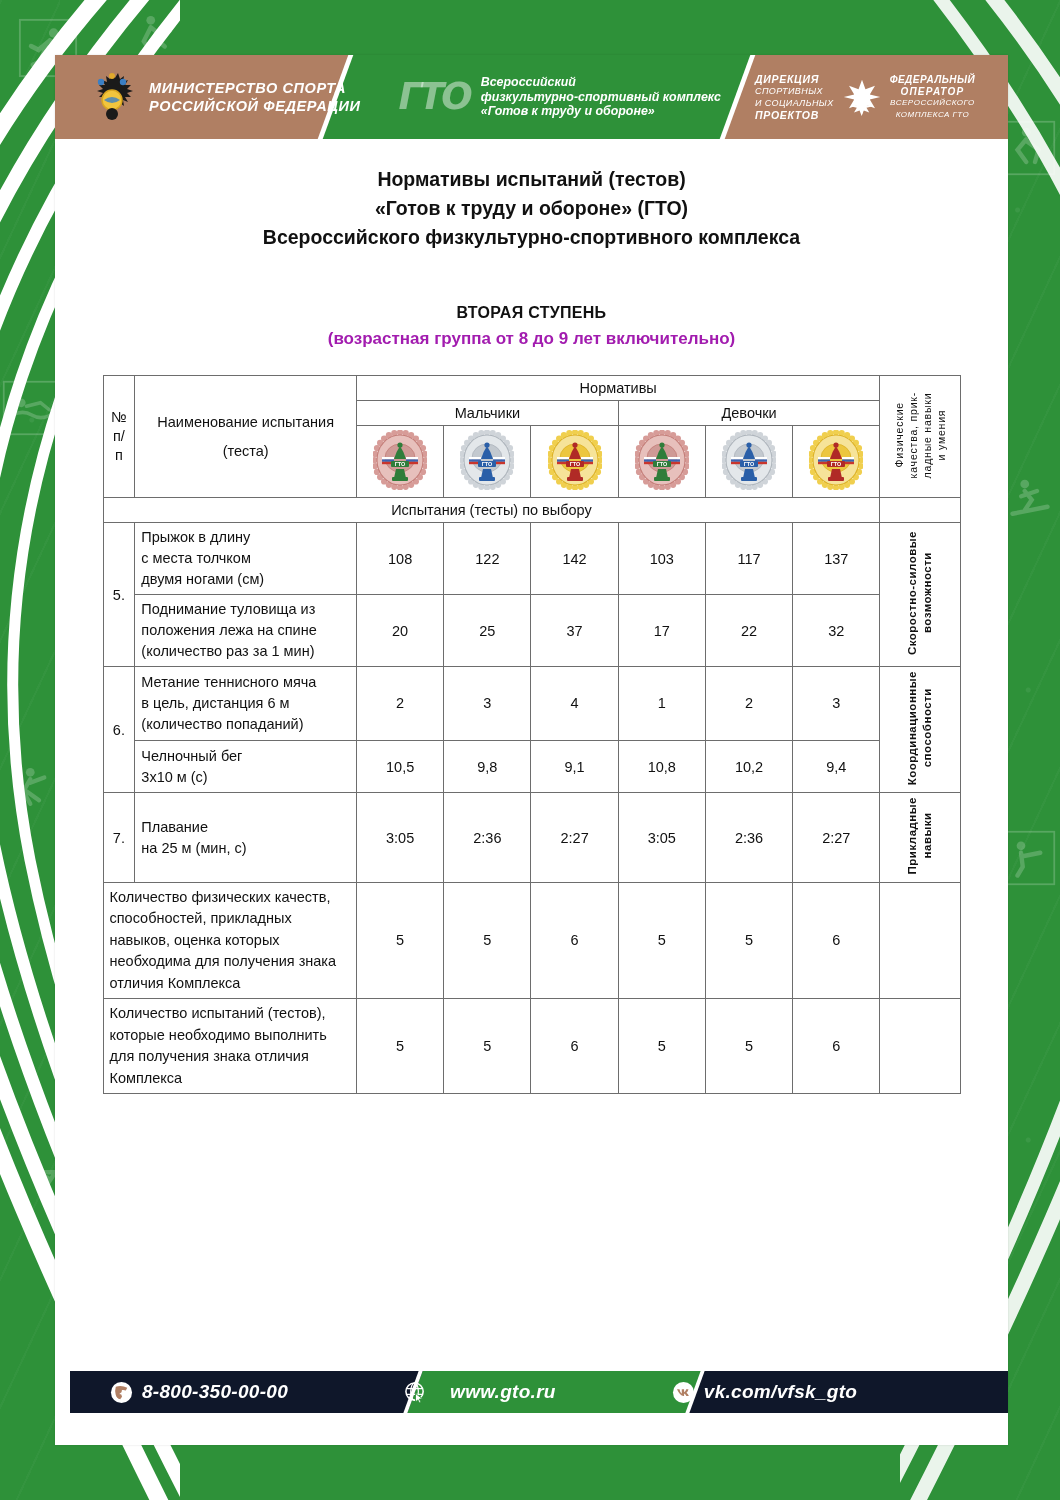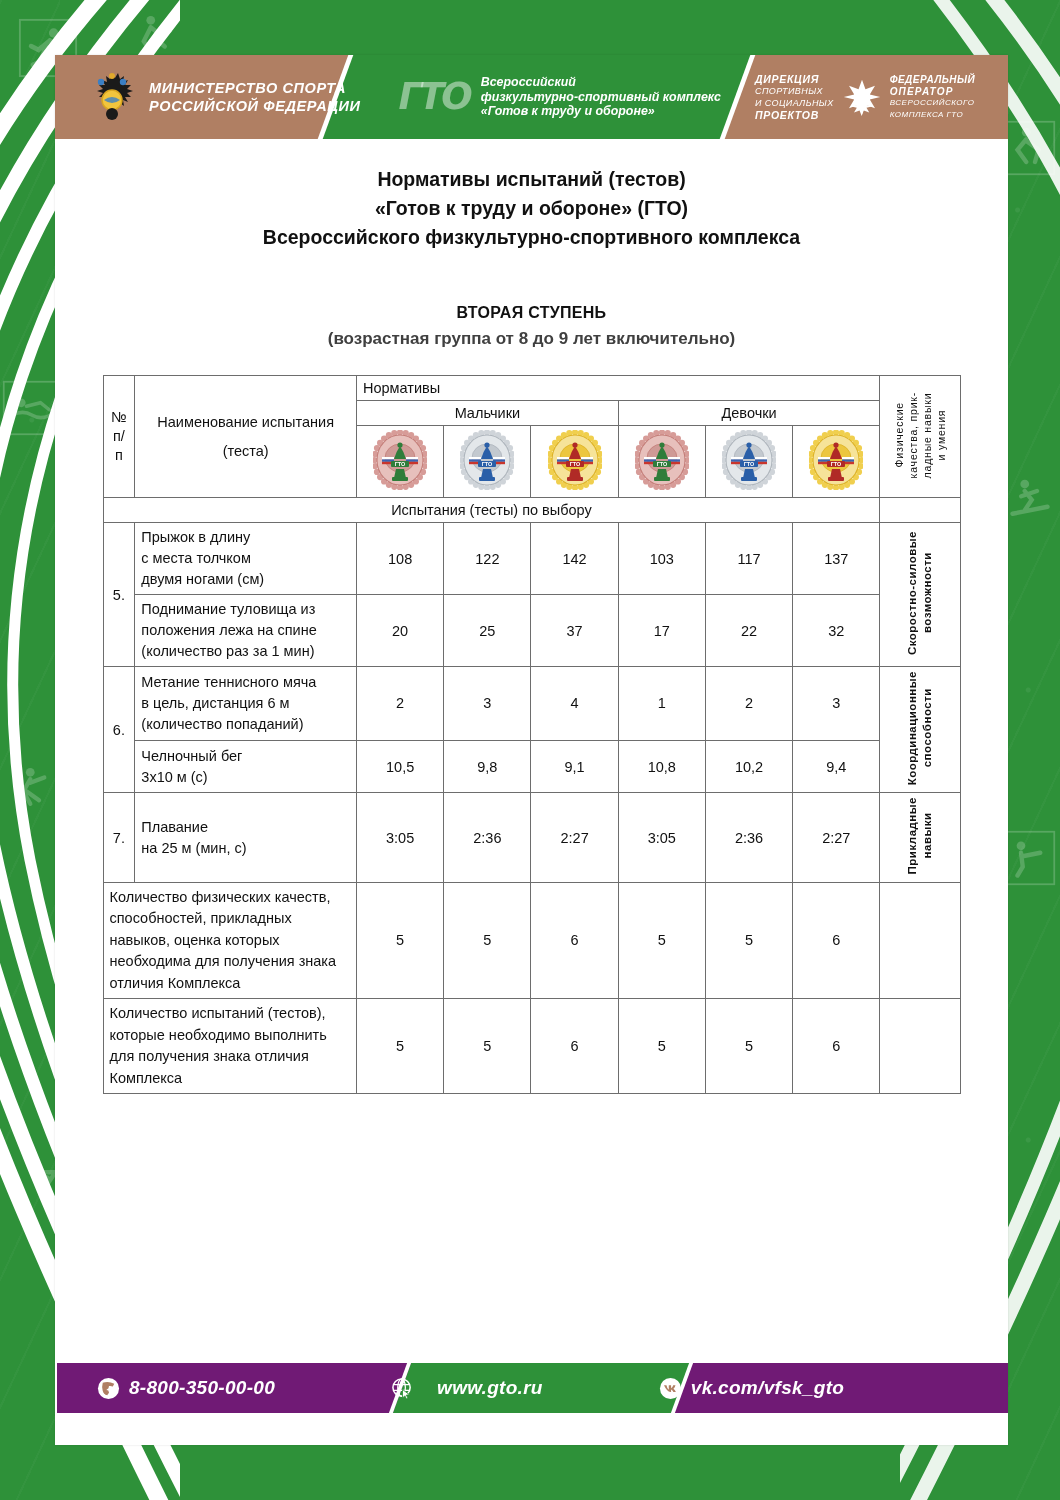--- a/index.html
+++ b/index.html
@@ -79,50 +79,50 @@
   .min-text { color:#fff; font-weight:bold; font-size:14.5px; line-height:18px; letter-spacing:.6px; }
 
   .gto-block { margin-left:38px; gap:11px; }
   .gto-logo { font-weight:bold; font-size:37px; color:rgba(255,255,255,.45); letter-spacing:-3px;
               font-family:"DejaVu Sans", sans-serif; line-height:36px; }
   .gto-text { color:#fff; font-weight:bold; font-size:12.4px; line-height:14.6px; }
 
   .op-block { margin-left:34px; gap:2px; }
   .dir-text { color:#fff; font-size:9px; line-height:12px; text-align:left; letter-spacing:.4px; }
   .dir-text .b { font-weight:bold; font-size:10.5px; letter-spacing:.7px; }
-  .fed-text { color:#fff; font-size:8px; line-height:11.5px; letter-spacing:.5px; }
+  .fed-text { color:#fff; font-size:8px; line-height:11.5px; letter-spacing:.5px;text-align:center; }
   .fed-text .b1 { font-size:10px; font-weight:bold; letter-spacing:.5px; }
   .fed-text .b2 { font-size:10px; font-weight:bold; letter-spacing:1.2px; }
 
   
   .titles { text-align:center; margin-top:26px; }
   .t-line { font-weight:bold; font-size:19.5px; color:#111; line-height:29px;
             font-family:"Liberation Sans", sans-serif; }
   .stage-wrap { text-align:center; margin-top:52px; }
   .stage { font-weight:bold; font-size:16px; color:#111; letter-spacing:.3px; }
-  .stage-sub { font-weight:bold; font-size:17px; color:#404040; margin-top:7px; }
+  .stage-sub { font-weight:bold; font-size:17px; color:#a21caf; margin-top:7px; }
 
   
   .tbl-wrap { margin:26px auto 0; width:858px; }
   table.norms { border-collapse:collapse; width:100%; table-layout:fixed; }
   table.norms td, table.norms th {
     border:1px solid #6d6d6d;
     font-weight:normal;
     font-size:14.5px;
     color:#111;
     padding:4px 6px;
     vertical-align:middle;
     background:#fff;
   }
   .c-num   { width:31px;  text-align:center; }
   .c-name  { width:216px; text-align:left; line-height:21px; padding-left:11px; }
   .c-val   { width:85px;  text-align:center; }
   .c-rot   { width:78px;  text-align:center; }
 
-  .hdr-center { font-weight:bold; font-size:15px;margin-left:28px; }
+  .hdr-center { text-align:center; font-weight:bold; font-size:15px;margin-left:28px; }
   .hdr-name   { text-align:center; font-weight:bold; font-size:15px; line-height:29px; }
   .hdr-num    { text-align:center; font-weight:bold; font-size:15px; line-height:19px; }
   .subhdr     { text-align:center; font-weight:bold; font-size:15px; }
   .choice-row td { text-align:center; font-weight:bold; font-size:15px; padding:3px 0; }
 
   .rot {
     writing-mode:vertical-rl;
     transform:rotate(180deg);
     white-space:pre-line;
     font-weight:bold;
@@ -136,22 +136,22 @@
   .rot-cell { text-align:center; vertical-align:middle; }
 
   
   .badge-cell { padding:5px 0; text-align:center; }
   .badge { width:54px; height:60px; display:inline-block; }
 
   .summary-name { text-align:left; line-height:21.5px; padding-left:11px; font-size:14.5px; }
 
   
   .footer {
-    position:absolute; left:2px; right:0; bottom:32px;
-    height:50px; background:#701a75; overflow:hidden;
+    position:absolute; left:15px; right:0; bottom:32px;
+    height:42px; background:#0f172a; overflow:hidden;
     display:flex; align-items:center;
   }
   .f-green { position:absolute; top:0; bottom:0; left:345px; width:280px;
              background:#2e9139; transform:skewX(-20deg); }
   .f-sep   { position:absolute; top:0; bottom:0; width:4px; background:#fff; transform:skewX(-20deg); }
   .f-item  { position:relative; z-index:3; display:flex; align-items:center; gap:9px; color:#fff;
              font-weight:bold; font-style:italic; font-size:19px; letter-spacing:.3px; }
   .f-ico   { width:23px; height:23px; display:inline-block; }
 
   .blank-white { background:#fff; }

